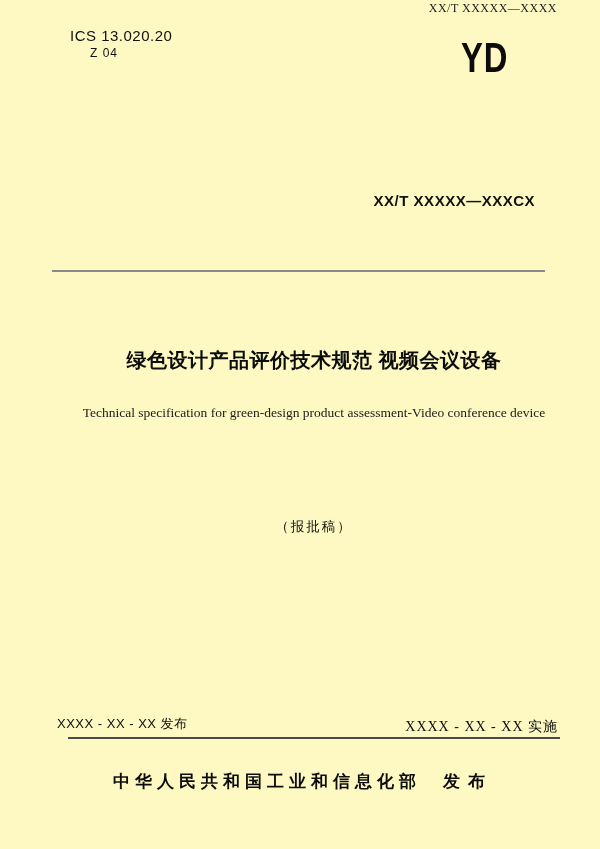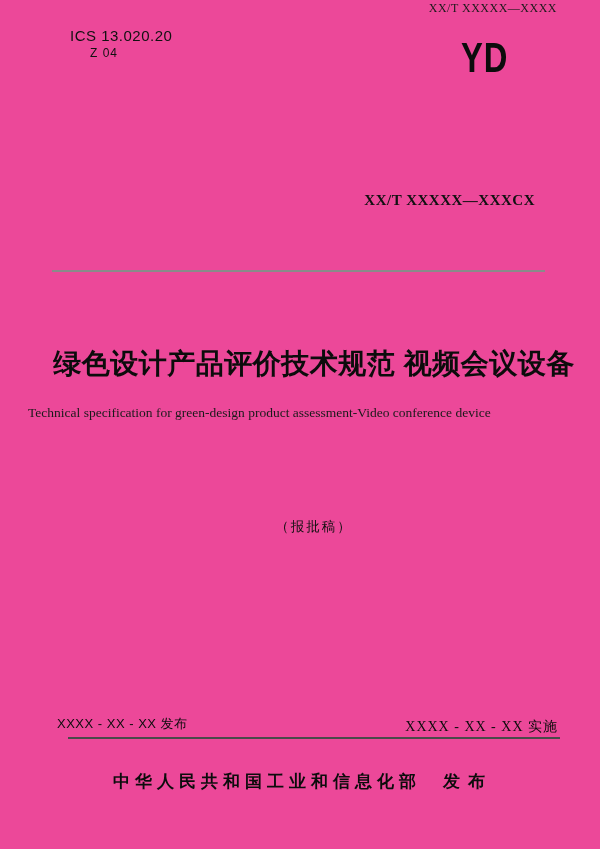--- a/index.html
+++ b/index.html
@@ -4,21 +4,21 @@
 <style>
   html, body {
     margin: 0;
     padding: 0;
     background: #ffffff;
   }
   .page {
     position: relative;
     width: 600px;
     height: 849px;
-    background: #ec4899;
+    background: #fef9c3;
     color: #111111;
     font-family: "Liberation Sans", sans-serif;
     overflow: hidden;
   }
   .abs { position: absolute; line-height: 1; white-space: nowrap; }
 
   .doc-code-top {
     top: 2px; right: 43px;
     font-family: "Liberation Serif", serif;
     font-size: 12px;
@@ -47,41 +47,41 @@
   }
   .standard-name {
     left: 37px; right: 0; top: 141px;
     text-align: center;
     font-size: 30px;
     letter-spacing: 8px;
     color: #0c0c0c;
   }
   .doc-code-sub {
     right: 65px; top: 193px;
-    font-family: Liberation Serif, serif;
+    font-family: Liberation Sans, sans-serif;
     font-weight: bold;
     font-size: 15px;
     letter-spacing: 0.5px;
   }
   .top-rule {
     left: 52px; right: 55px; top: 270px;
     height: 2px;
     background: #8a8a8a;
   }
   .title-cn {
     left: 28px; right: 0; top: 350px;
     text-align: center;
-    font-size: 28px;
+    font-size: 20px;
     font-weight: bold;
     letter-spacing: 0.5px;
     color: #0c0c0c;
   }
   .title-en {
     left: 28px; right: 0; top: 406px;
-    text-align: left;
+    text-align: center;
     font-family: "Liberation Serif", serif;
     font-size: 13.5px;
     color: #1a1a1a;
   }
   .draft-note {
     left: 28px; right: 0; top: 520px;
     text-align: center;
     font-family: "Liberation Serif", serif;
     font-size: 13.5px;
     letter-spacing: 2px;

